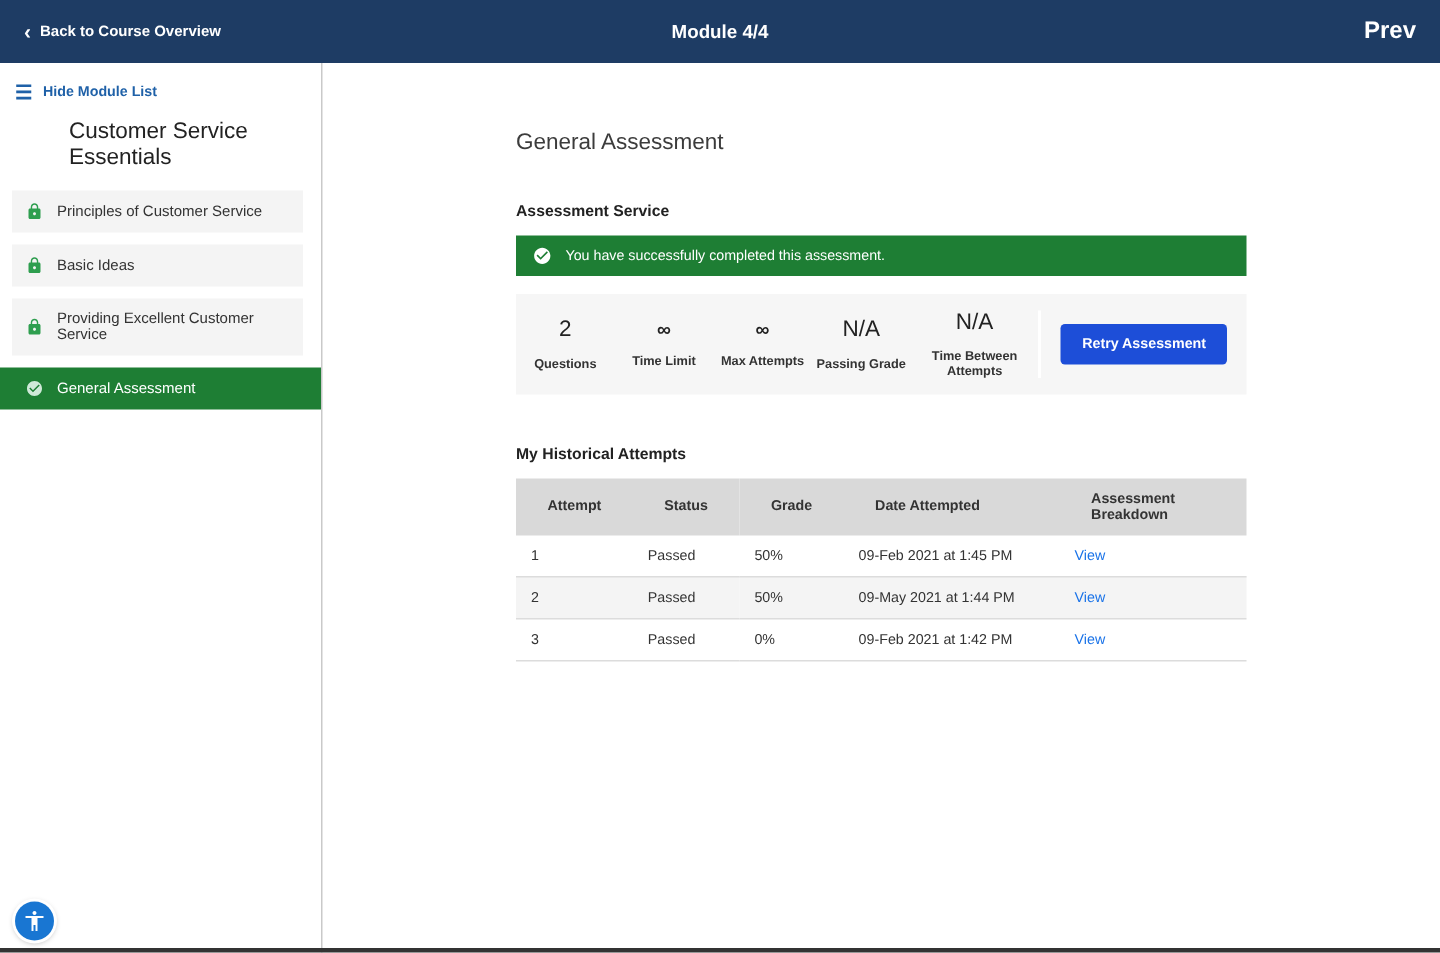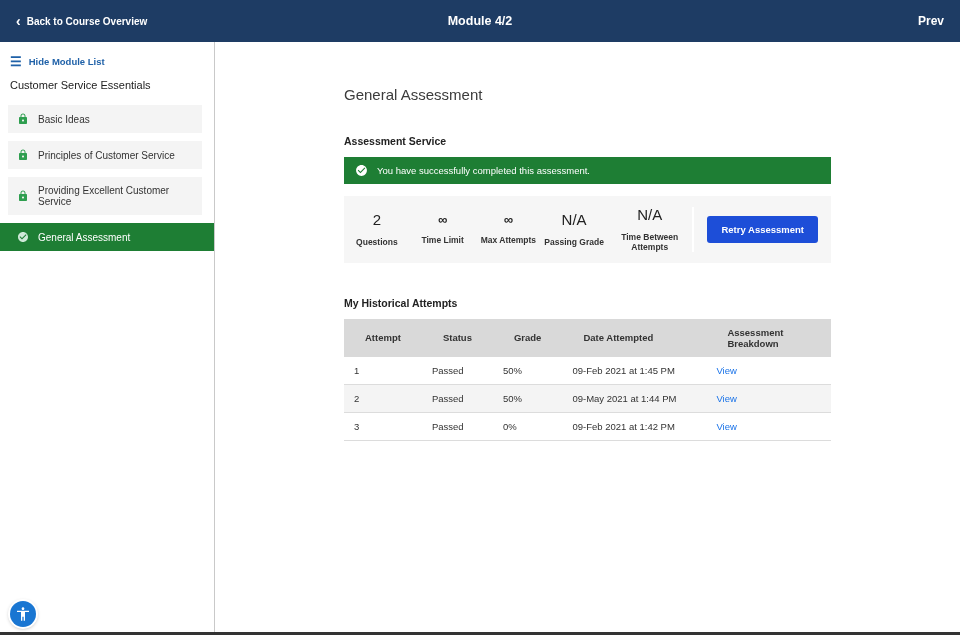--- a/index.html
+++ b/index.html
@@ -21,39 +21,39 @@
     background:none; border:none; color:#fff; cursor:pointer;
     font-family:inherit; font-size:10px; font-weight:bold; z-index:2;
   }
   .back-chevron { font-size:14px; line-height:10px; font-weight:bold; }
   .topbar-title {
     position:absolute; left:0; right:0; text-align:center;
     font-size:12.5px; font-weight:bold; pointer-events:none;
   }
   .prev-btn {
     margin-left:auto; background:none; border:none; color:#fff; cursor:pointer;
-    font-family:inherit; font-size:12px; font-weight:bold; z-index:2;padding-left:36px;
+    font-family:inherit; font-size:16px; font-weight:bold; z-index:2;padding-left:36px;
   }
 
   
   .body-row { display:flex; height:593px; }
 
   
   .sidebar {
     width:215px; flex-shrink:0; border-right:1px solid #c9c9c9;
     padding-top:12px; position:relative; background:#fff;
   }
   .hide-list-btn {
     display:flex; align-items:center; gap:7px;
     background:none; border:none; cursor:pointer; font-family:inherit;
     color:#1f61a8; font-size:9.5px; font-weight:bold;
     padding:2px 10px 12px 10px;
   }
   .hamburger-glyph { font-size:13px; line-height:9px; }
-  .course-title { font-size:11px; font-weight:400; color:#222; padding:0 10px 14px 10px; }
+  .course-title { font-size:15px; font-weight:400; color:#222; padding:0 10px 14px 10px;margin-left:36px; }
   .module-list { display:flex; flex-direction:column; gap:8px; }
   .module-item {
     display:flex; align-items:center; gap:9px;
     background:#f4f4f4; margin:0 12px 0 8px; padding:8px 9px;
     font-size:10px; color:#333; cursor:pointer;
   }
   .module-item .mi-icon { display:flex; align-items:center; flex-shrink:0; }
   .module-item.active {
     background:#1e7e34; color:#fff; margin:0; padding-left:17px; padding-right:9px;
   }
@@ -118,49 +118,49 @@
   }
 </style>
 </head>
 <body>
 
 <header class="topbar">
   <button class="back-btn">
     <span class="back-chevron">‹</span>
     <span>Back to Course Overview</span>
   </button>
-  <div class="topbar-title">Module 4/2</div>
+  <div class="topbar-title">Module 4/4</div>
   <button class="prev-btn">Prev</button>
 </header>
 
 <div class="body-row">
 
   <aside class="sidebar">
     <button class="hide-list-btn">
       <span class="hamburger-glyph">☰</span>
       <span>Hide Module List</span>
     </button>
     <h1 class="course-title">Customer Service Essentials</h1>
 
     <nav class="module-list">
       <div class="module-item">
         <span class="mi-icon">
           <svg width="12" height="12" viewBox="0 0 24 24" fill="#2e9e4f">
               <path d="M18 8h-1V6c0-2.76-2.24-5-5-5S7 3.24 7 6v2H6c-1.1 0-2 .9-2 2v10c0 1.1.9 2 2 2h12c1.1 0 2-.9 2-2V10c0-1.1-.9-2-2-2zm-6 9c-1.1 0-2-.9-2-2s.9-2 2-2 2 .9 2 2-.9 2-2 2zm3.1-9H8.9V6c0-1.71 1.39-3.1 3.1-3.1 1.71 0 3.1 1.39 3.1 3.1v2z"></path>
             </svg>
         </span>
-        <span>Basic Ideas</span>
+        <span>Principles of Customer Service</span>
       </div>
       <div class="module-item">
         <span class="mi-icon">
           <svg width="12" height="12" viewBox="0 0 24 24" fill="#2e9e4f">
               <path d="M18 8h-1V6c0-2.76-2.24-5-5-5S7 3.24 7 6v2H6c-1.1 0-2 .9-2 2v10c0 1.1.9 2 2 2h12c1.1 0 2-.9 2-2V10c0-1.1-.9-2-2-2zm-6 9c-1.1 0-2-.9-2-2s.9-2 2-2 2 .9 2 2-.9 2-2 2zm3.1-9H8.9V6c0-1.71 1.39-3.1 3.1-3.1 1.71 0 3.1 1.39 3.1 3.1v2z"></path>
             </svg>
         </span>
-        <span>Principles of Customer Service</span>
+        <span>Basic Ideas</span>
       </div>
       <div class="module-item">
         <span class="mi-icon">
           <svg width="12" height="12" viewBox="0 0 24 24" fill="#2e9e4f">
               <path d="M18 8h-1V6c0-2.76-2.24-5-5-5S7 3.24 7 6v2H6c-1.1 0-2 .9-2 2v10c0 1.1.9 2 2 2h12c1.1 0 2-.9 2-2V10c0-1.1-.9-2-2-2zm-6 9c-1.1 0-2-.9-2-2s.9-2 2-2 2 .9 2 2-.9 2-2 2zm3.1-9H8.9V6c0-1.71 1.39-3.1 3.1-3.1 1.71 0 3.1 1.39 3.1 3.1v2z"></path>
             </svg>
         </span>
         <span>Providing Excellent Customer Service</span>
       </div>
       <div class="module-item active">

